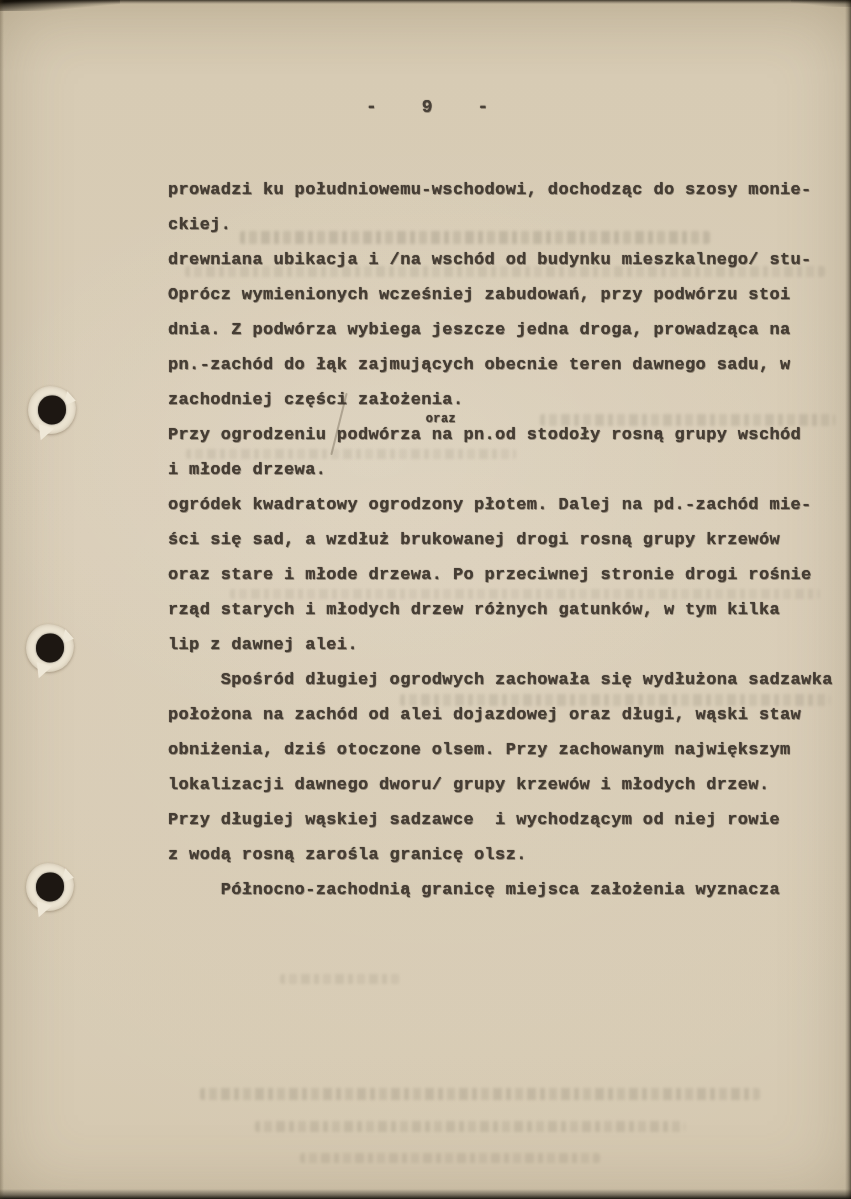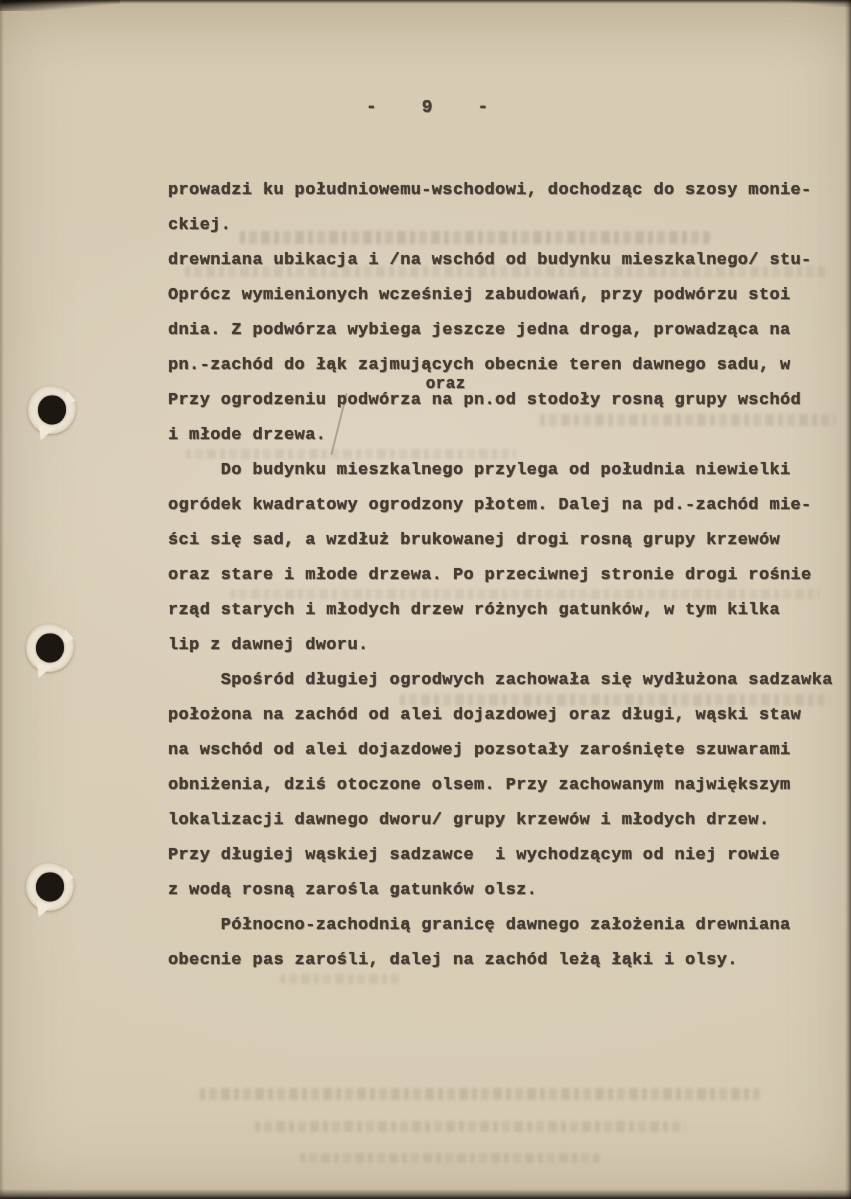--- a/index.html
+++ b/index.html
@@ -40,21 +40,21 @@
   }
 
   
   .text-block { position: absolute; left: 168px; top: 172px; width: 668px; }
   .line {
     height: 35px; line-height: 35px; white-space: pre;
     font-size: 17px; font-weight: 700; letter-spacing: 0.35px;
     color: #453d34;
     text-shadow: 0 0 1px rgba(62,52,42,0.85), 0.6px 0.6px 0.5px rgba(62,52,42,0.40);
   }
-  .ins { position: absolute; transform: translateY(-15px); margin-left: -6px; font-size: 16px; }
+  .ins { position: absolute; transform: translateY(-15px); margin-left: -6px; font-size: 12px; }
 
   
   .hole { position: absolute; width: 58px; height: 58px; }
   .tear {
     position: absolute; inset: 5px;
     background: #ebe3d1;
     border-radius: 46% 54% 52% 48% / 50% 46% 54% 50%;
     box-shadow: 0 1px 3px rgba(92,76,52,0.40), inset 0 0 4px rgba(130,110,80,0.35);
   }
   .tear::before {
@@ -116,37 +116,35 @@
 
   <div class="page-number">-    9    -</div>
 
   <div class="text-block">
     <div class="line">prowadzi ku południowemu-wschodowi, dochodząc do szosy monie-</div>
     <div class="line">ckiej.</div>
     <div class="line">drewniana ubikacja i /na wschód od budynku mieszkalnego/ stu-</div>
     <div class="line">Oprócz wymienionych wcześniej zabudowań, przy podwórzu stoi</div>
     <div class="line">dnia. Z podwórza wybiega jeszcze jedna droga, prowadząca na</div>
     <div class="line">pn.-zachód do łąk zajmujących obecnie teren dawnego sadu, w</div>
+    <div class="line">zachodniej części założenia.</div>
     <div class="line"><span>Przy ogrodzeniu podwórza </span><span class="ins">oraz</span><span>na pn.od stodoły rosną grupy wschód</span></div>
     <div class="line">i młode drzewa.</div>
-    <div class="line">     Do budynku mieszkalnego przylega od południa niewielki</div>
     <div class="line">ogródek kwadratowy ogrodzony płotem. Dalej na pd.-zachód mie-</div>
     <div class="line">ści się sad, a wzdłuż brukowanej drogi rosną grupy krzewów</div>
     <div class="line">oraz stare i młode drzewa. Po przeciwnej stronie drogi rośnie</div>
     <div class="line">rząd starych i młodych drzew różnych gatunków, w tym kilka</div>
-    <div class="line">lip z dawnej dworu.</div>
+    <div class="line">lip z dawnej alei.</div>
     <div class="line">     Spośród długiej ogrodwych zachowała się wydłużona sadzawka</div>
     <div class="line">położona na zachód od alei dojazdowej oraz długi, wąski staw</div>
-    <div class="line">na wschód od alei dojazdowej pozsotały zarośnięte szuwarami</div>
     <div class="line">obniżenia, dziś otoczone olsem. Przy zachowanym największym</div>
     <div class="line">lokalizacji dawnego dworu/ grupy krzewów i młodych drzew.</div>
     <div class="line">Przy długiej wąskiej sadzawce  i wychodzącym od niej rowie</div>
-    <div class="line">z wodą rosną zarośla gatunków olsz.</div>
-    <div class="line">     Północno-zachodnią granicę dawnego założenia drewniana</div>
-    <div class="line">obecnie pas zarośli, dalej na zachód leżą łąki i olsy.</div>
+    <div class="line">z wodą rosną zarośla granicę olsz.</div>
+    <div class="line">     Północno-zachodnią granicę miejsca założenia wyznacza</div>
   </div>
 
   <div class="hole" style="left:23px; top:381px;">
     <div class="tear"></div>
     <div class="punch"></div>
   </div>
   <div class="hole" style="left:21px; top:619px;">
     <div class="tear"></div>
     <div class="punch"></div>
   </div>

